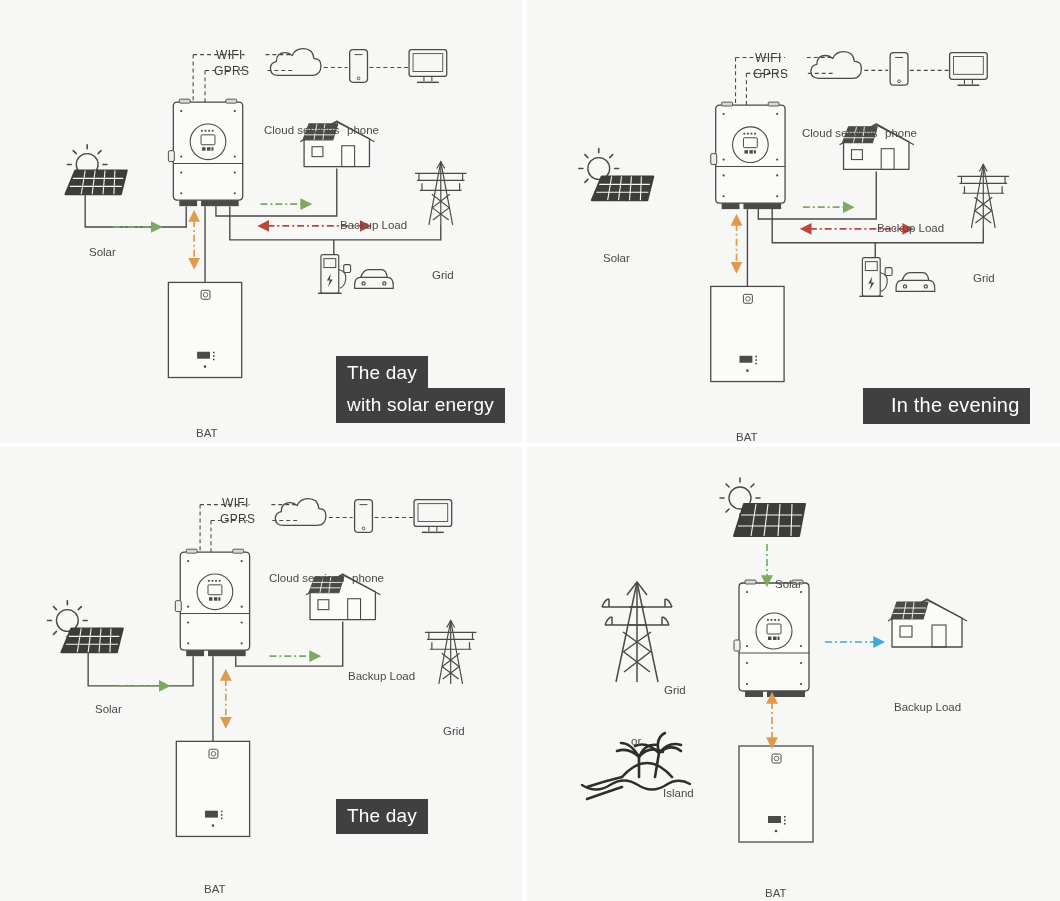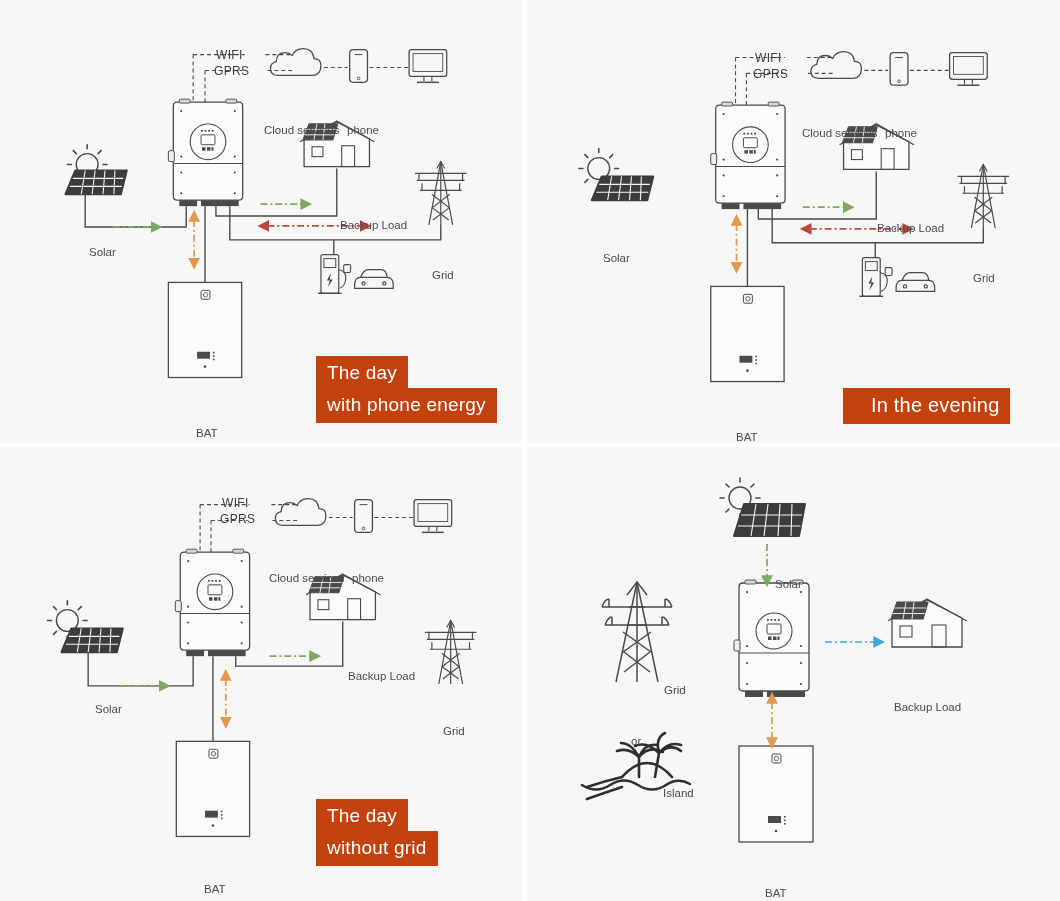--- a/index.html
+++ b/index.html
@@ -38,27 +38,28 @@
     white-space:nowrap;
     line-height:1;
     user-select:none;
   }
   .lbl-sm { font-size:11.5px;margin-top:41px; }
   .lbl-net { font-size:12px; color:#3c3c3a; letter-spacing:0.3px; }
 
   
   .badge {
     position:absolute;
-    background:#c2410c;
+    background:#404040;
     color:#ffffff;
     font-size:19px;
     line-height:1;
     padding:7px 11px 9px 11px;
     white-space:nowrap;
     letter-spacing:0.2px;
+    margin-left:20px;
   }
   .badge.big { font-size:20px;padding-left:28px; }
 </style>
 </head>
 <body>
 
 <div id="grid-wrap">
 
   <div class="panel p1">
     <div class="stage">
@@ -249,21 +250,21 @@
       <span class="lbl lbl-net" style="left:216px;top:49px;">WIFI</span>
       <span class="lbl lbl-net" style="left:214px;top:65px;">GPRS</span>
       <span class="lbl lbl-sm" style="left:264px;top:84px;">Cloud services</span>
       <span class="lbl lbl-sm" style="left:347px;top:84px;">phone</span>
       <span class="lbl lbl-sm" style="left:89px;top:206px;">Solar</span>
       <span class="lbl lbl-sm" style="left:340px;top:179px;">Backup Load</span>
       <span class="lbl lbl-sm" style="left:432px;top:229px;">Grid</span>
       <span class="lbl lbl-sm" style="left:196px;top:387px;">BAT</span>
 
       <div class="badge" style="left:316px;top:356px;">The day</div>
-      <div class="badge" style="left:316px;top:388px;">with phone energy</div>
+      <div class="badge" style="left:316px;top:388px;">with solar energy</div>
     </div>
   </div>
 
   <div class="panel p2">
     <div class="stage">
       <svg class="diagram" viewBox="0 0 533 447">
         <defs>
           <marker id="ag2" markerWidth="7" markerHeight="7" refX="1" refY="3.5" orient="auto">
               <path d="M0,0 L7,3.5 L0,7 Z" fill="#7fa862"></path>
             </marker>
@@ -606,21 +607,20 @@
       <span class="lbl lbl-net" style="left:222px;top:50px;">WIFI</span>
       <span class="lbl lbl-net" style="left:220px;top:66px;">GPRS</span>
       <span class="lbl lbl-sm" style="left:269px;top:85px;">Cloud services</span>
       <span class="lbl lbl-sm" style="left:352px;top:85px;">phone</span>
       <span class="lbl lbl-sm" style="left:95px;top:216px;">Solar</span>
       <span class="lbl lbl-sm" style="left:348px;top:183px;">Backup Load</span>
       <span class="lbl lbl-sm" style="left:443px;top:238px;">Grid</span>
       <span class="lbl lbl-sm" style="left:204px;top:396px;">BAT</span>
 
       <div class="badge" style="left:316px;top:352px;">The day</div>
-      <div class="badge" style="left:316px;top:384px;">without grid</div>
     </div>
   </div>
 
   <div class="panel p4">
     <div class="stage">
       <svg class="diagram" viewBox="0 0 533 454">
         <defs>
           <marker id="ag4" markerWidth="7" markerHeight="7" refX="1" refY="3.5" orient="auto">
               <path d="M0,0 L7,3.5 L0,7 Z" fill="#7fa862"></path>
             </marker>

